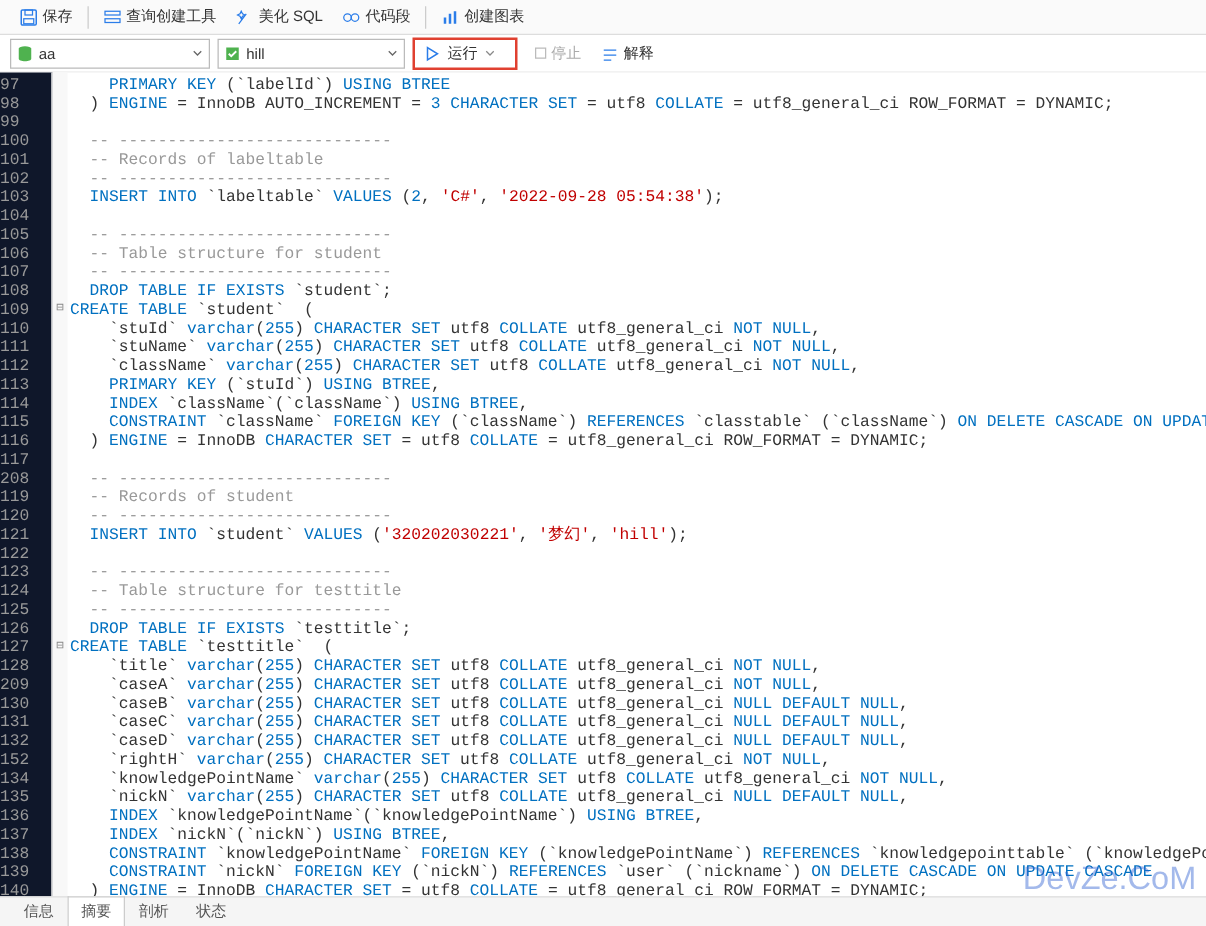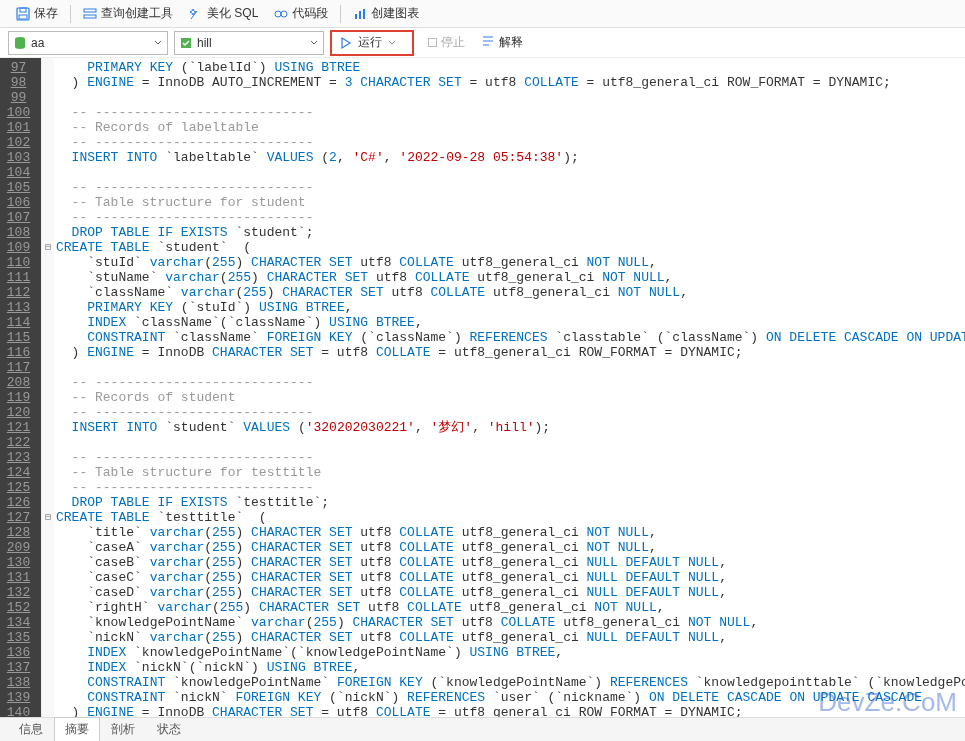--- a/index.html
+++ b/index.html
@@ -14,24 +14,24 @@
 .db-select .txt { flex: 1; color: #333; }
 .db-select .caret { margin-left: 4px; }
 .sel1 { width: 150px; }
 .sel2 { width: 160px; }
 .run-btn { display: flex; align-items: center; height: 26px; border: 2px solid #e04030; padding: 0 10px 0 6px; margin-right: 8px; }
 .run-btn svg { margin-right: 6px; }
 .run-btn .rtxt { color: #333; }
 .run-caret { margin-left: 6px; }
 .stop-btn { display: flex; align-items: center; color: #aaa; padding: 0 6px; margin-right: 6px; }
 .stop-btn .box { width: 9px; height: 9px; border: 1px solid #bbb; margin-right: 4px; }
-.explain-btn { display: flex; align-items: flex-start; color: #333; padding: 0 4px; }
+.explain-btn { display: flex; align-items: flex-end; color: #333; padding: 0 4px; }
 .explain-btn svg { margin-right: 4px; }
 .editor { display: flex; height: 680px; font-family: Consolas, "Courier New", monospace; font-size: 13px; line-height: 15px; }
-.gutter { width: 42px; background: #404040; text-align: center; color: #999; padding-top: 2px; border-right: 1px solid #eee; text-decoration: underline; }
+.gutter { width: 42px; background: #0f172a; text-align: left; color: #999; padding-top: 2px; border-right: 1px solid #eee; }
 .gutter .ln { height: 15px; padding-right: 4px; }
 .ftree { width: 12px; background: #f8f8f8; padding-top: 2px; font-size: 10px; color: #888; line-height: 15px; text-align: center; }
 .ftree div { height: 15px; }
 .code { flex: 1; padding: 2px 0 0 2px; white-space: pre; overflow: hidden; }
 .code .L { height: 15px; }
 .kw { color: #0070c0; }
 .str { color: #c00000; }
 .num { color: #0070c0; }
 .id { color: #333; }
 .cmt { color: #999; }

